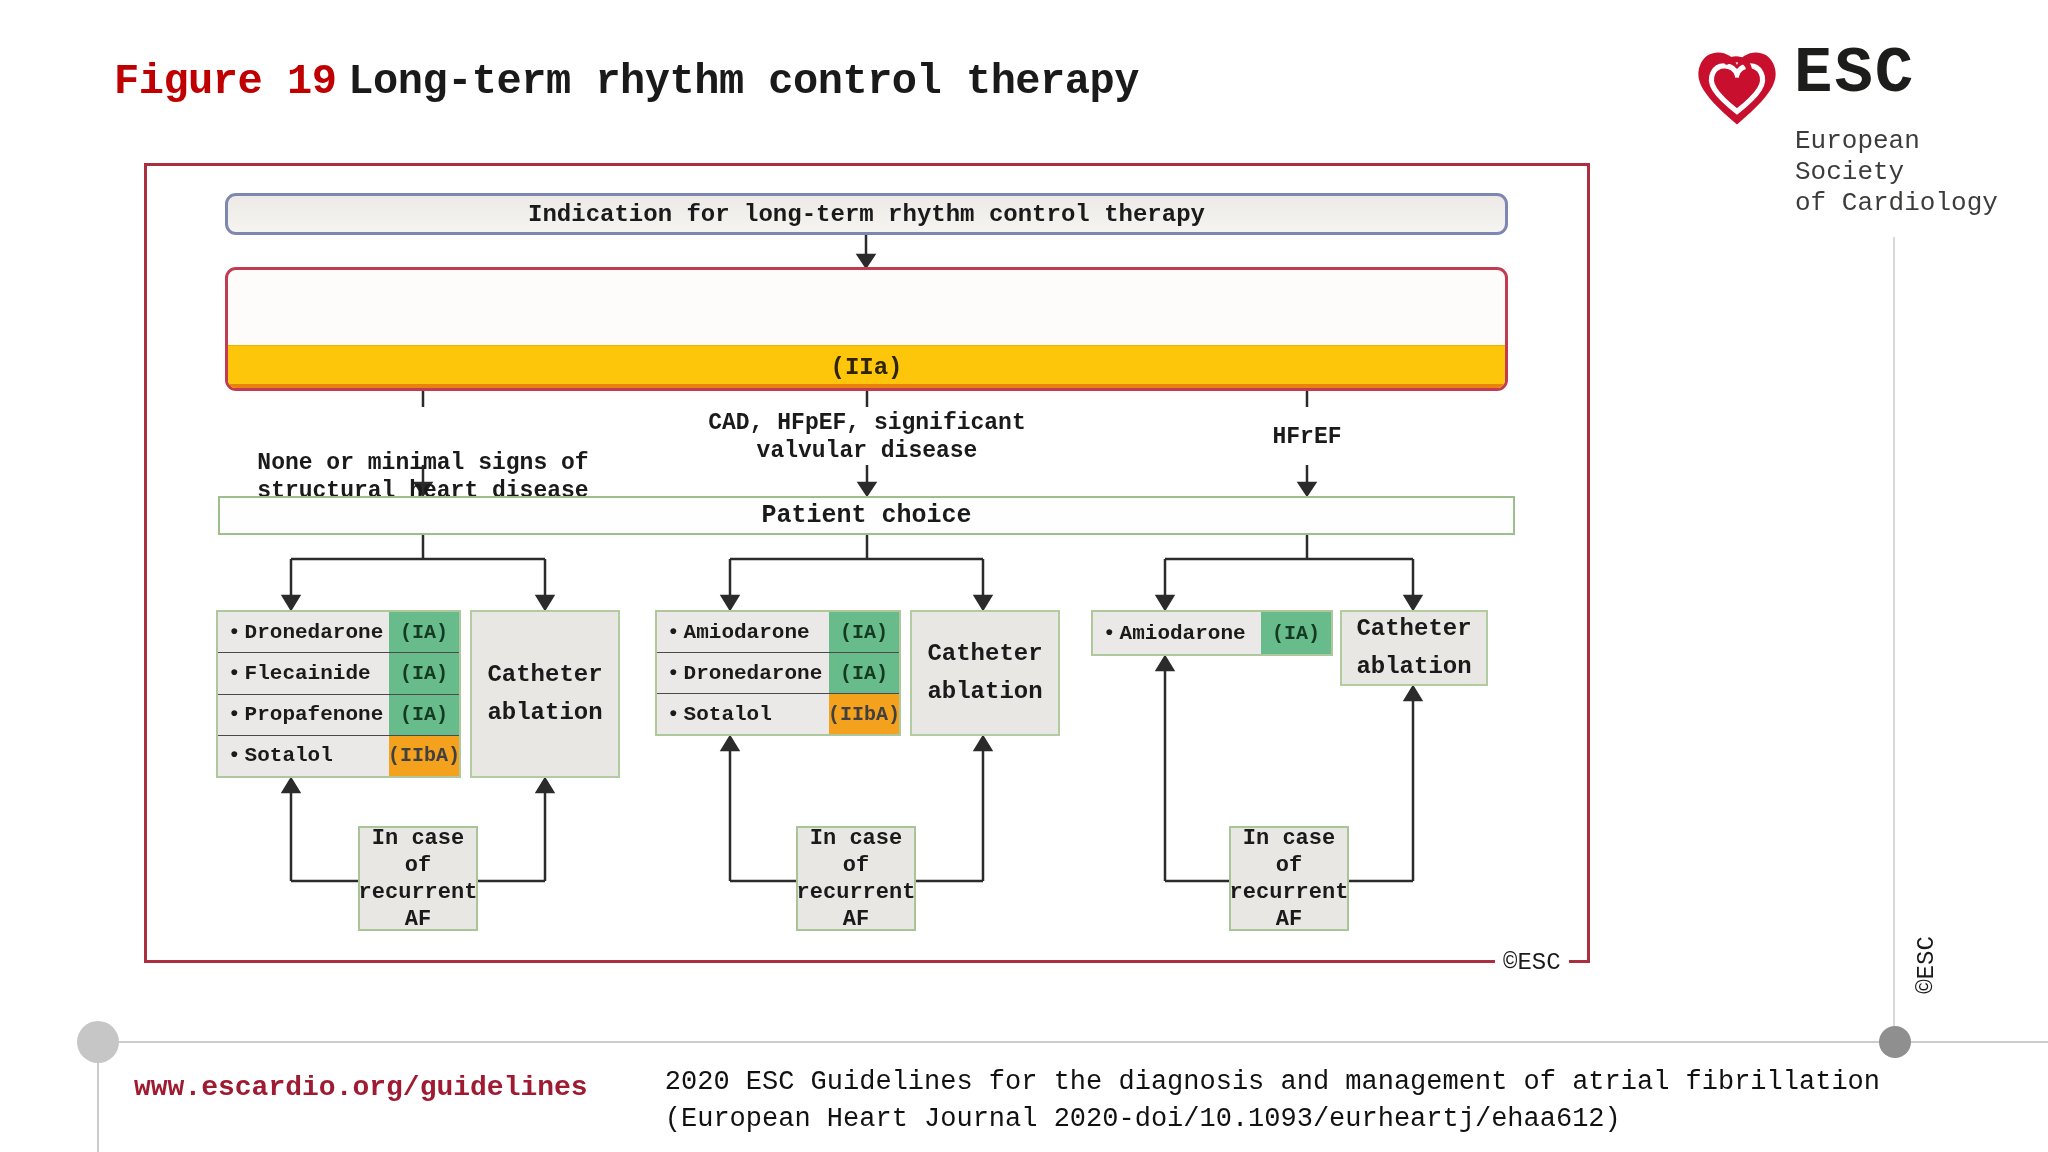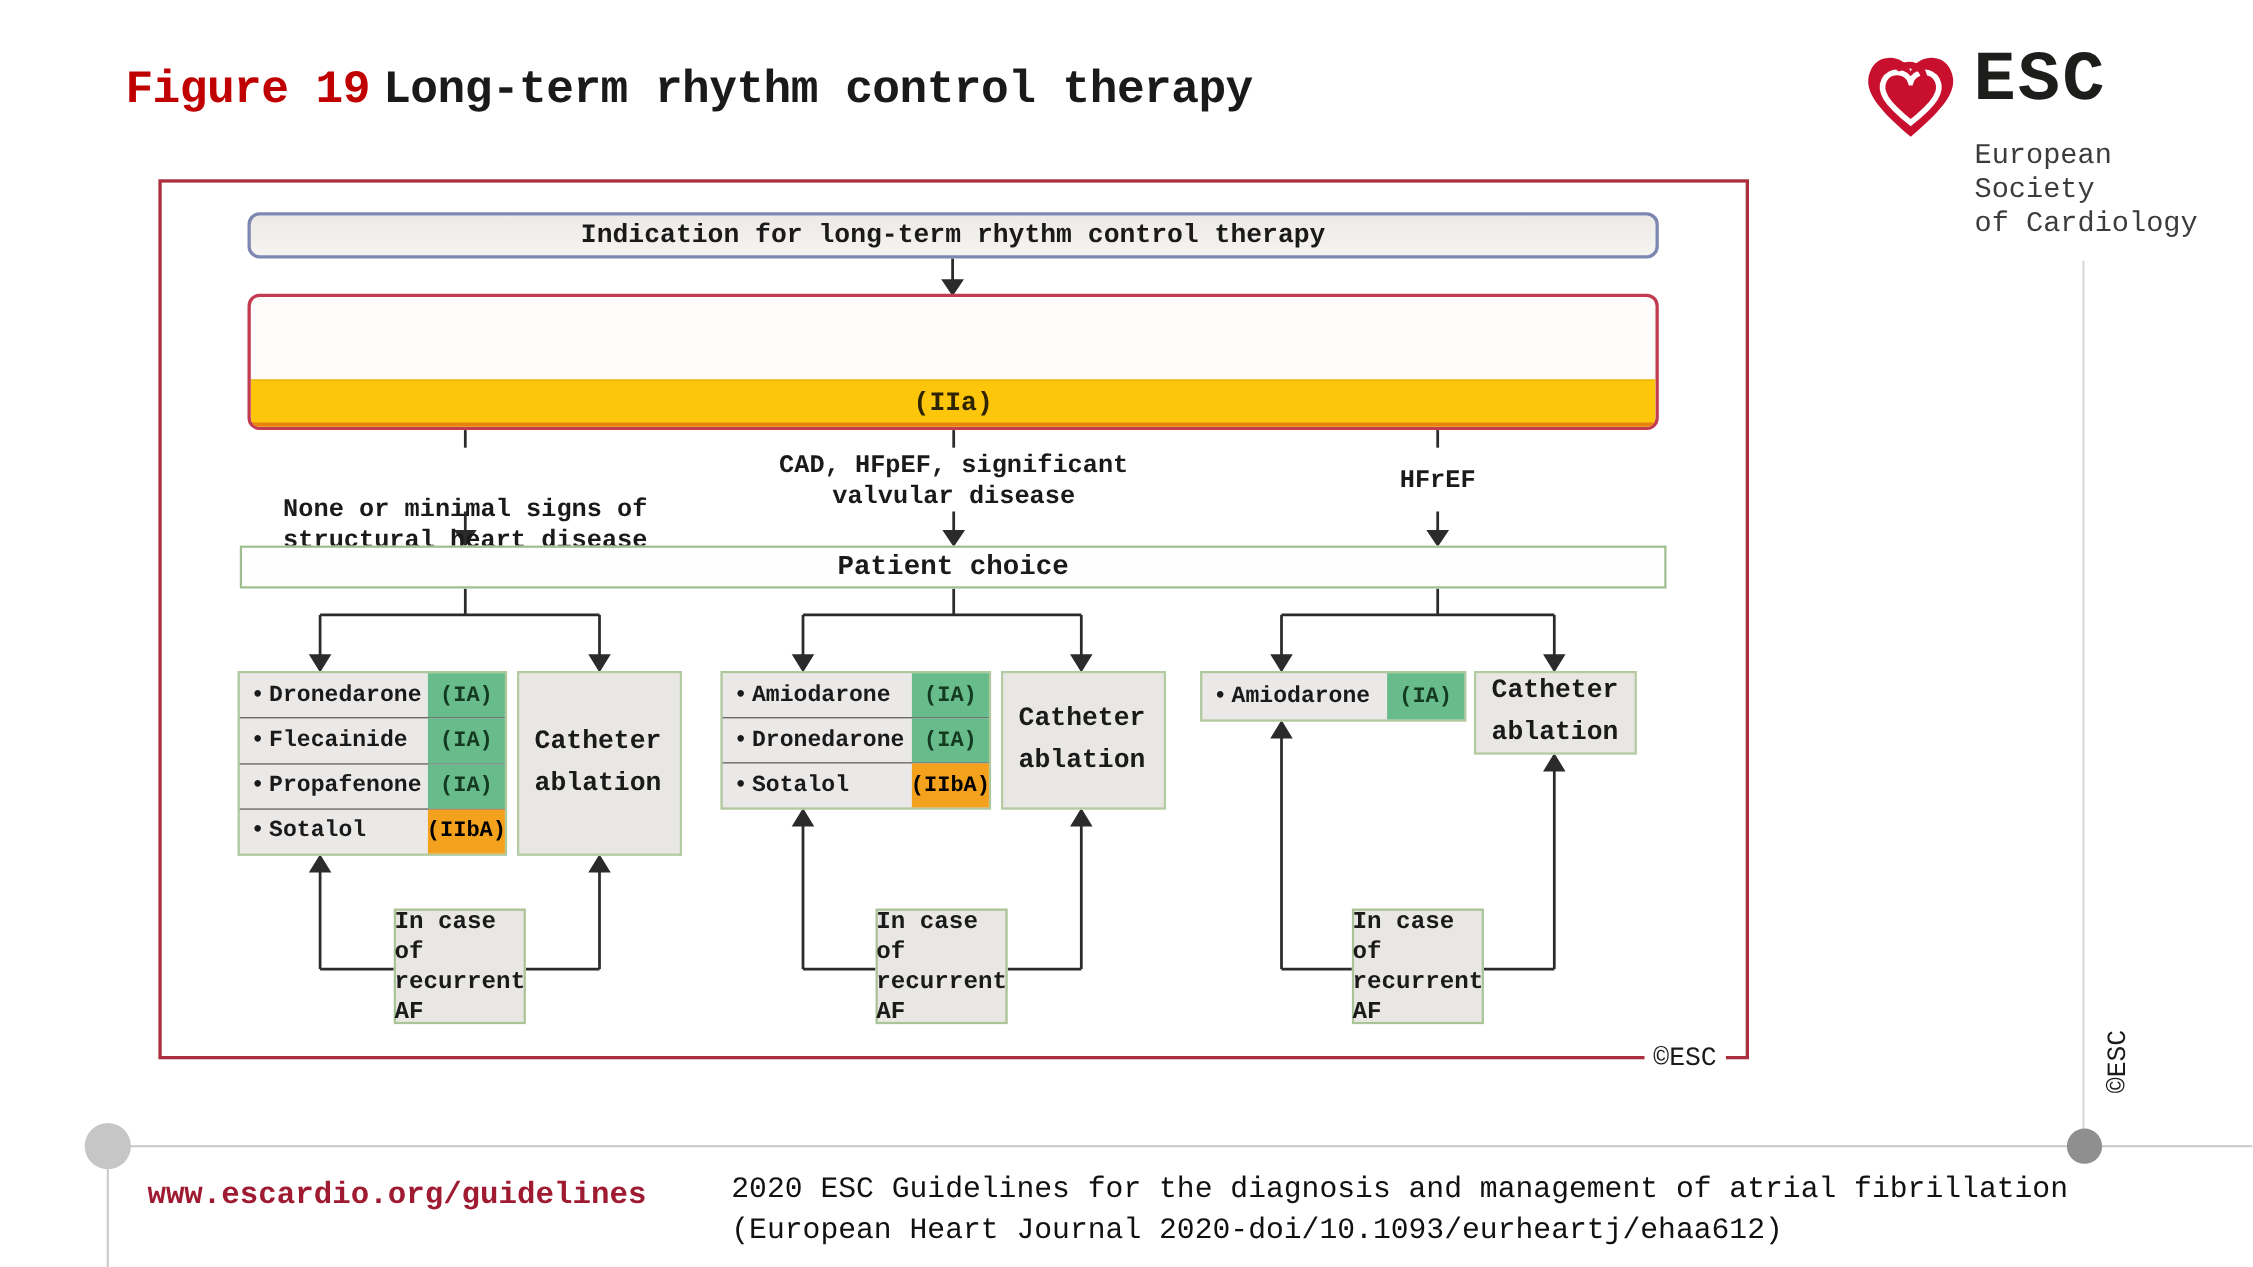--- a/index.html
+++ b/index.html
@@ -10,21 +10,21 @@
   .title .pfx{color:#c00000;margin-right:12px;}
   .logo{position:absolute;left:1694px;top:38px;width:350px;}
   .logo-heart{position:absolute;left:0;top:6px;width:86px;height:86px;}
   .logo-abbr{position:absolute;left:100px;top:0px;font-size:64px;font-weight:bold;letter-spacing:2px;color:#1d1d1b;}
   .logo-soc{position:absolute;left:101px;top:88px;font-size:26px;line-height:1.2;color:#3c3c3b;}
   
   .diagram{position:absolute;left:144px;top:163px;width:1440px;height:794px;
            border:3px solid #ab2f3f;background:#fff;}
   .connectors{position:absolute;left:0;top:0;width:1440px;height:794px;}
   .dbox{position:absolute;box-sizing:border-box;display:flex;align-items:center;justify-content:center;
-        text-align:left;font-weight:bold;}
+        text-align:center;font-weight:bold;}
   .indication{left:78px;top:27px;width:1283px;height:42px;border:3px solid #7d87b2;border-radius:11px;
         background:linear-gradient(#ece9e6,#f6f4f1);font-size:24px;}
   .assess{left:78px;top:101px;width:1283px;height:124px;border:3px solid #c23b50;border-radius:11px;
         background:#fdfcfb;flex-direction:column;justify-content:flex-start;font-size:24px;overflow:hidden;}
   .assess-l1{margin-top:7px;line-height:34px;}
   .assess-l2{line-height:34px;}
   .iia{margin-top:auto;width:100%;height:42px;background:#fdc60a;border-top:1px solid #e7b200;
        box-shadow:inset 0 -4px 0 #e8820c;display:flex;align-items:center;justify-content:center;
        font-size:24px;color:#2f2400;}
   .blabel{position:absolute;display:flex;flex-direction:column;align-items:center;justify-content:center;
@@ -32,21 +32,21 @@
   .patient{left:71px;top:330px;width:1297px;height:39px;border:2.5px solid #9dbf8e;background:#fefefe;font-size:25px;}
   .drugbox{position:absolute;box-sizing:border-box;border:2px solid #aec89c;background:#ebe9e7;
            display:flex;flex-direction:column;}
   .drow{display:flex;flex:1;align-items:stretch;border-bottom:1.5px solid #4a4a4a;}
   .drow:last-child{border-bottom:none;}
   .dname{flex:1;display:flex;align-items:center;padding-left:10px;font-size:21px;font-weight:bold;white-space:nowrap;}
   .dname::before{content:"• ";margin-right:4px;}
   .dgrade{width:70px;display:flex;align-items:center;justify-content:center;
           font-size:20px;font-weight:bold;}
   .level-green{background:#68bb8a;color:#143a22;}
-  .level-orange{background:#f4a11d;color:#000000;}
+  .level-orange{background:#f4a11d;color:#404040;}
   .cath{background:#e9e7e4;border:2px solid #b3cba1;font-size:24px;line-height:38px;padding:2px 14px;box-sizing:border-box;}
   .incase{background:#e9e7e4;border:2px solid #a9c497;font-size:22px;line-height:27px;padding:4px;}
   .diagram-esc{position:absolute;left:1348px;bottom:-16px;background:#ffffff;padding:0 8px;
                font-size:24px;color:#1a1a1a;}
   
   .f-hline{position:absolute;left:96px;top:1041px;width:1952px;height:2px;background:#cccccc;}
   .f-vline-left{position:absolute;left:97px;top:1042px;width:2px;height:110px;background:#cccccc;}
   .f-vline-right{position:absolute;left:1893px;top:237px;width:2px;height:806px;background:#d9d9d9;}
   .f-circle-left{position:absolute;left:77px;top:1021px;width:42px;height:42px;border-radius:50%;background:#c6c6c6;}
   .f-circle-right{position:absolute;left:1879px;top:1026px;width:32px;height:32px;border-radius:50%;background:#8f8f8f;}

